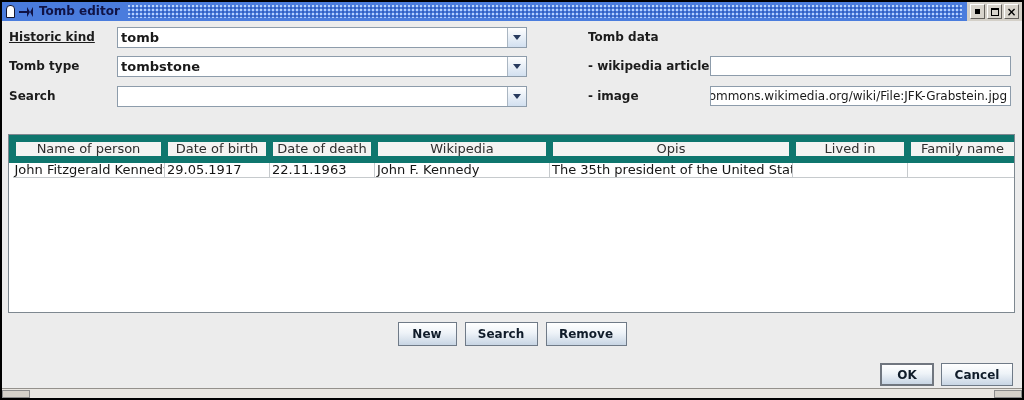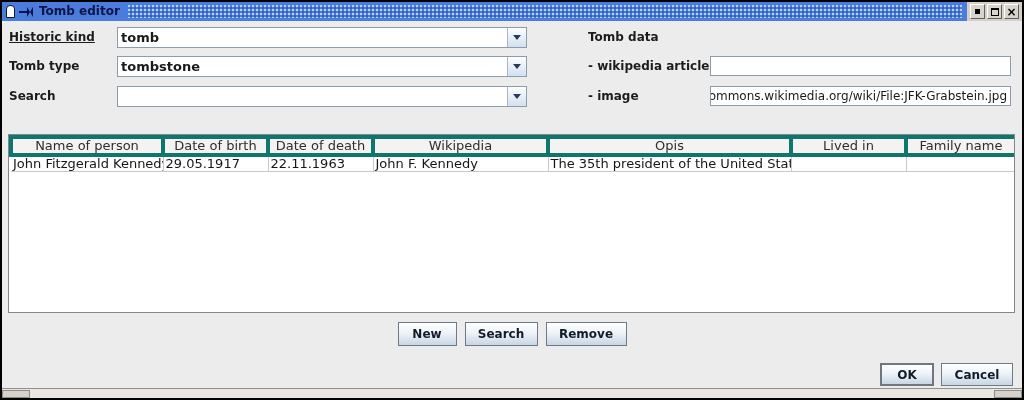--- a/index.html
+++ b/index.html
@@ -82,21 +82,21 @@
   .clipfield { overflow:hidden; white-space:nowrap; line-height:18px; }
   .clipfield span { float:right; white-space:nowrap; }
 
   
   .scrollpane {
     position:absolute; left:8px; top:134px; width:1007px; height:179px;
     border:1px solid #7e8890; background:#fff; overflow:hidden;
   }
   table { border-collapse:collapse; table-layout:fixed; width:1005px; }
   th {
-    height:15px; background:#f4f3f2; border:4px solid #0f766e;
+    height:15px; background:#f4f3f2; border:7px solid #0f766e;
     font-size:13px; font-weight:normal; color:#2e2e2e;
     text-align:center; overflow:hidden; white-space:nowrap; line-height:14px;
   }
   td {
     height:15px; background:#fff;
     border-right:1px solid #c6cacd; border-bottom:1px solid #c6cacd;
     font-size:13px; color:#161616; padding:0 1px 0 2px;
     overflow:hidden; white-space:nowrap; line-height:14px;
   }
 

